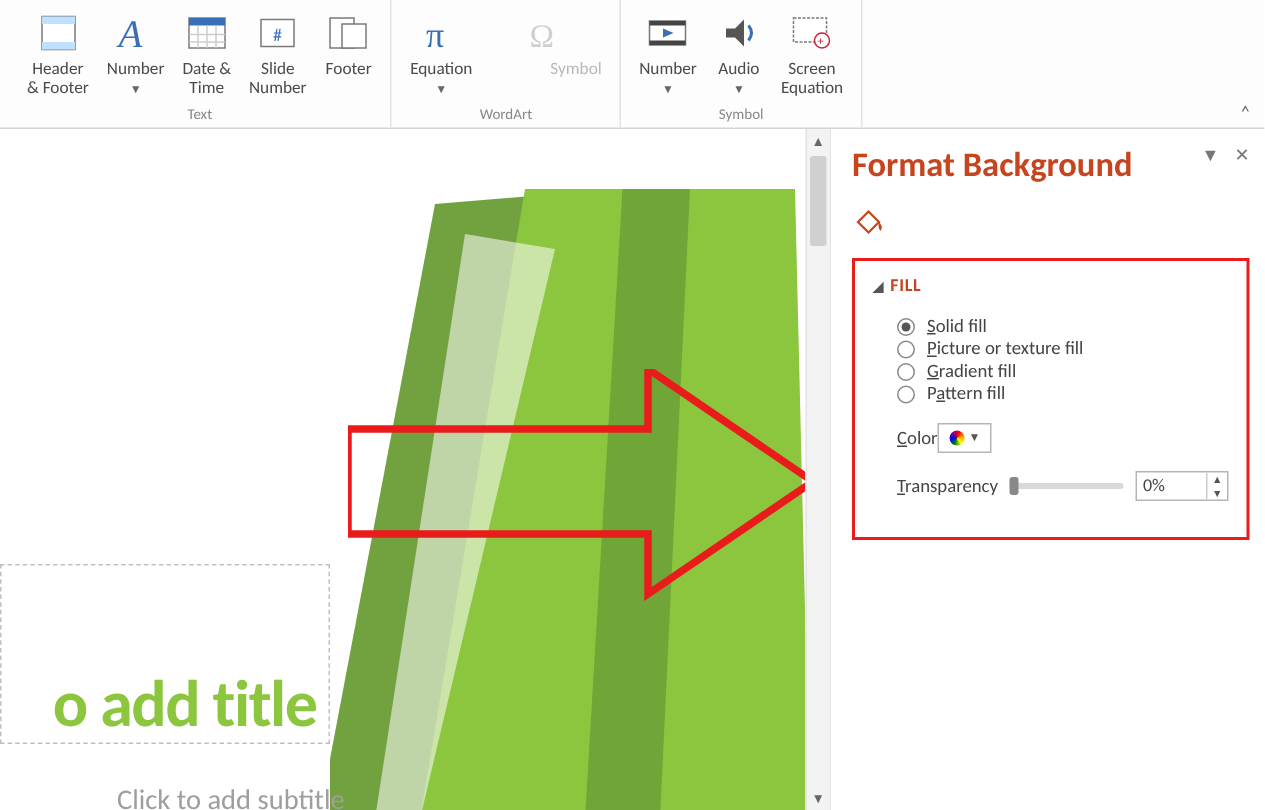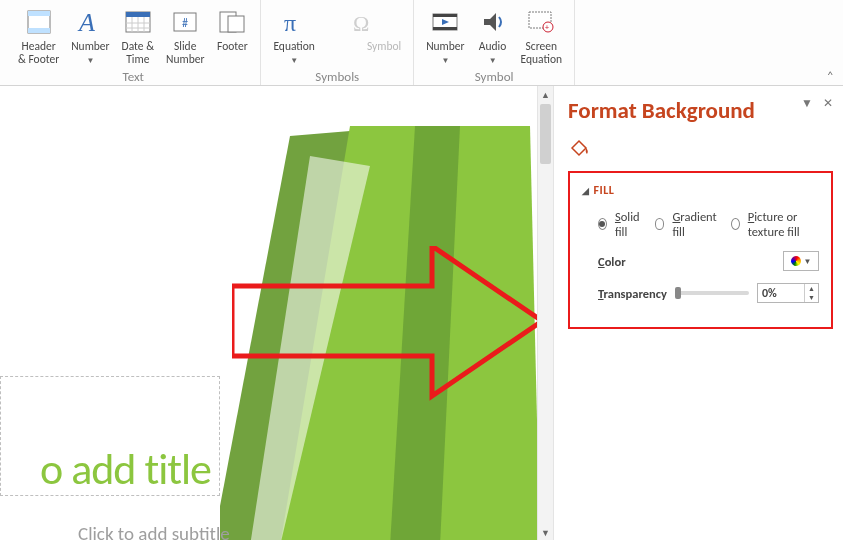--- a/index.html
+++ b/index.html
@@ -7,56 +7,56 @@
   body { width:843px; height:540px; overflow:hidden; background:#fff; position:relative; }
 
   
   .ribbon { display:flex; height:86px; border-bottom:1px solid #d4d4d4; background:#fdfdfd; padding-left:6px; }
   .ribbon-group { display:flex; flex-direction:column; align-items:center; border-right:1px solid #e3e3e3; padding:0 6px 2px 6px; }
   .ribbon-group-items { display:flex; flex:1; align-items:flex-start; padding-top:4px; }
   .ribbon-btn { display:flex; flex-direction:column; align-items:center; justify-content:flex-start; padding:2px 6px; cursor:pointer; }
   .ribbon-btn .icon-slot { width:32px; height:32px; display:flex; align-items:center; justify-content:center; }
   .ribbon-btn .label { text-align:center; line-height:13px; font-size:11.5px; color:#4a4a4a; margin-top:2px; }
   .ribbon-btn.disabled .label { color:#b8b8b8;margin-left:40px; }
-  .ribbon-group-name { font-size:13px; color:#888; padding-bottom:2px; }
+  .ribbon-group-name { font-size:10px; color:#888; padding-bottom:2px; }
   .drop-arrow { font-size:8px; color:#666; margin-top:-2px; }
   .ribbon-collapse { position:absolute; top:86px; right:4px; transform:translateY(-20px); font-size:11px; color:#666; cursor:pointer; padding:2px 6px;}
 
   
   .workspace { position:absolute; top:86px; left:0; bottom:0; right:0; display:flex; }
   .canvas-area { flex:1; position:relative; background:#fff; overflow:hidden; }
   .vscroll { width:16px; background:#f3f3f3; border-left:1px solid #e4e4e4; position:relative; }
   .vscroll .up-btn, .vscroll .down-btn { position:absolute; left:0; right:0; height:16px; display:flex; align-items:center; justify-content:center; font-size:9px; color:#666; }
   .vscroll .up-btn { top:0; } .vscroll .down-btn { bottom:0; }
   .vscroll .thumb { position:absolute; left:2px; right:2px; top:18px; height:60px; background:#d0d0d0; border-radius:2px; }
 
   
   .slide-green { position:absolute; left:220px; top:40px; }
   .title-box { position:absolute; left:0; top:290px; width:220px; height:120px; border:1px dashed #bfbfbf; display:flex; align-items:flex-end; justify-content:flex-end; padding:4px 8px 4px 4px; }
-  .title-text { font-size:44px; font-weight:400; color:#8cc63f; letter-spacing:-1px; line-height:1; white-space:nowrap; }
+  .title-text { font-size:44px; font-weight:700; color:#8cc63f; letter-spacing:-1px; line-height:1; white-space:nowrap; }
   .subtitle-text { position:absolute; left:78px; top:436px; font-size:19px; color:#9e9e9e; }
 
   
   .arrow-annot { position:absolute; left:232px; top:160px; }
 
   
   .format-pane { width:290px; background:#fff; border-left:1px solid #e4e4e4; position:relative; padding:10px 10px 0 14px; }
   .pane-title { color:#c6451f; font-size:23px; font-weight:700; }
   .pane-ctrls { position:absolute; top:8px; right:8px; display:flex; gap:6px; color:#777; font-size:12px;}
   .pane-ctrls span{ cursor:pointer; padding:2px;}
   .pane-tab-icon { margin:12px 0 10px 0; }
   .section { border:2.5px solid #ea1b1b; padding:10px 12px 24px 12px; margin-top:4px; }
   .section-head { display:flex; align-items:center; gap:4px; color:#c6451f; font-weight:600; font-size:12px; letter-spacing:.5px; cursor:pointer;}
   .section-head .tri { font-size:9px; color:#555; }
-  .radio-list { margin:12px 0 10px 16px; display:flex; gap:12px; }
+  .radio-list { margin:12px 0 10px 16px; display:flex; flex-direction:column; }
   .radio-row, .check-row { display:flex; align-items:center; gap:8px; font-size:12.5px; color:#444; cursor:pointer;}
   .radio { width:12px; height:12px; border:1px solid #888; border-radius:50%; display:flex; align-items:center; justify-content:center;}
   .radio.sel::after{ content:""; width:6px; height:6px; background:#555; border-radius:50%; display:block;}
   .checkbox { width:12px; height:12px; border:1px solid #888; }
-  .prop-row { display:flex; align-items:center; justify-content:space-between; margin:12px 0 0 16px; font-size:12.5px;font-weight:bold;}
+  .prop-row { display:flex; align-items:center; margin:12px 0 0 16px; font-size:12.5px;}
   .color-well { width:36px; height:20px; border:1px solid #b5b5b5; display:flex; align-items:center; justify-content:center; gap:3px;}
   .color-well::before{content:""; width:10px;height:10px; background:conic-gradient(red,orange,yellow,green,blue,purple,red); border-radius:50%; transform:rotate(20deg);}
   .color-chev { font-size:8px; color:#555;}
   .slider { flex:1; margin:0 8px; height:4px; background:#d9d9d9; position:relative; border-radius:2px;}
   .slider-thumb{ position:absolute; left:0; top:-4px; width:6px; height:12px; background:#888; border-radius:2px;}
   .spin-box { width:62px; height:20px; border:1px solid #b5b5b5; display:flex; align-items:center; }
   .spin-box .val{ flex:1; text-align:left; padding-left:4px; font-size:12px;}
   .spin-box .spins{ width:14px; display:flex; flex-direction:column; border-left:1px solid #ccc;}
   .spin-box .spins span{ height:9px; display:flex; align-items:center; justify-content:center; font-size:7px; color:#555; cursor:pointer;}
   .under{ text-decoration:underline; }
@@ -133,21 +133,21 @@
       </div>
       <div class="ribbon-btn disabled">
         <span class="icon-slot">
           <svg width="30" height="30">
               <text x="4" y="24" font-size="22" font-family="Georgia" fill="#cfcfcf">Ω</text>
             </svg>
         </span>
         <span class="label"><span>Symbol</span><br>&nbsp;</span>
       </div>
     </div>
-    <div class="ribbon-group-name">Symbols</div>
+    <div class="ribbon-group-name">WordArt</div>
   </div>
 
   <div class="ribbon-group">
     <div class="ribbon-group-items">
       <div class="ribbon-btn">
         <span class="icon-slot">
           <svg width="30" height="30">
               <rect x="3" y="7" width="24" height="16" fill="#fff" stroke="#7a7a7a"></rect>
               <rect x="3" y="7" width="24" height="3" fill="#444"></rect>
               <rect x="3" y="20" width="24" height="3" fill="#444"></rect>
@@ -227,25 +227,29 @@
         <span>FILL</span>
       </div>
 
       <div class="radio-list">
         <label class="radio-row">
           <span class="radio sel"></span>
           <span><span class="under">S</span>olid fill</span>
         </label>
         <label class="radio-row">
           <span class="radio"></span>
+          <span><span class="under">P</span>icture or texture fill</span>
+        </label>
+        <label class="radio-row">
+          <span class="radio"></span>
           <span><span class="under">G</span>radient fill</span>
         </label>
         <label class="radio-row">
           <span class="radio"></span>
-          <span><span class="under">P</span>icture or texture fill</span>
+          <span>P<span class="under">a</span>ttern fill</span>
         </label>
       </div>
 
       <div class="prop-row">
         <span><span class="under">C</span>olor</span>
         <span class="color-well">
             <span class="color-chev">▼</span>
           </span>
       </div>
 

